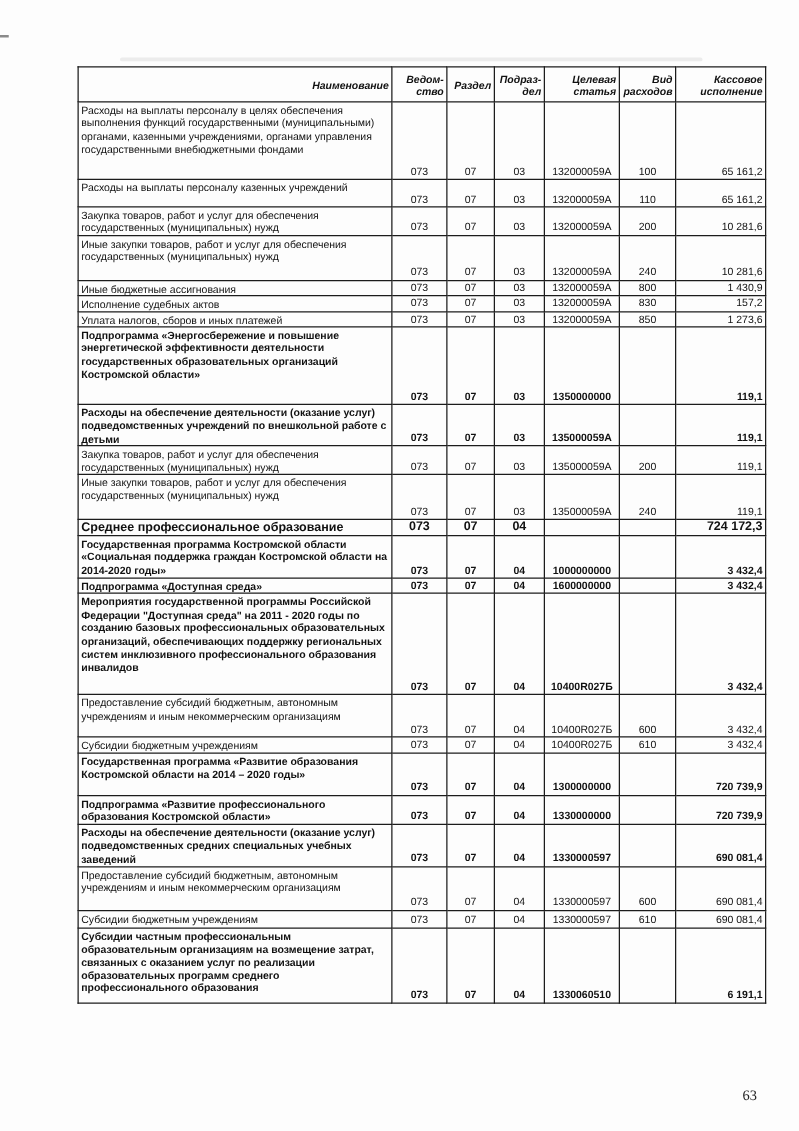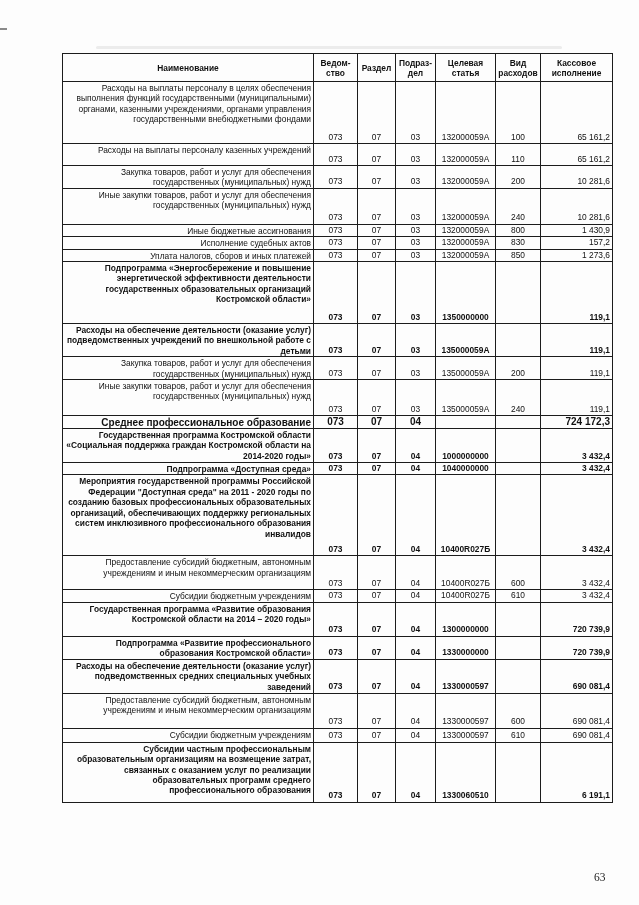--- a/index.html
+++ b/index.html
@@ -17,26 +17,27 @@
     table-layout:fixed;
     width:550px;
     font-size:8.4px;
     line-height:10.4px;
     color:#111;
   }
   th, td { border:1px solid #1c1c1c; padding:0 2px; overflow:hidden; }
   thead th {
     height:27px;
     font-weight:bold;
-    text-align:center;
+    text-align:right;
     vertical-align:middle;
     white-space:pre-line;
     line-height:10px;
-  }
-  td.c-name { text-align:right; vertical-align:top; padding-top:1px; }
+    font-style:italic;
+  }
+  td.c-name { text-align:left; vertical-align:top; padding-top:1px; }
   td.c-mid  { text-align:center; vertical-align:bottom; padding-bottom:1px; }
   td.c-sum  { text-align:right; vertical-align:bottom; padding-bottom:1px; white-space:nowrap; }
   tr.bold td { font-weight:bold; }
   tr.section td { font-weight:bold; font-size:10px; line-height:11px;margin-top:19px; }
   .page-number {
     position:absolute; left:594px; top:871px;
     font-family:"Liberation Serif", serif;
     font-size:11.5px; color:#222;
   }
   .artifact-a { position:absolute; left:0; top:28px; width:7px; height:2px; background:#8a8a8a; }
@@ -191,21 +192,21 @@
           <td class="c-mid">04</td>
           <td class="c-mid">1000000000</td>
           <td class="c-mid"></td>
           <td class="c-sum">3 432,4</td>
         </tr>
         <tr class="bold" style="height: 12px; padding-left: 36px;">
           <td class="c-name">Подпрограмма «Доступная среда»</td>
           <td class="c-mid">073</td>
           <td class="c-mid">07</td>
           <td class="c-mid">04</td>
-          <td class="c-mid">1040000000</td>
+          <td class="c-mid">1600000000</td>
           <td class="c-mid"></td>
           <td class="c-sum">3 432,4</td>
         </tr>
         <tr class="bold" style="height: 81px;">
           <td class="c-name">Мероприятия государственной программы Российской Федерации "Доступная среда" на 2011 - 2020 годы по созданию базовых профессиональных образовательных организаций, обеспечивающих поддержку региональных систем инклюзивного профессионального образования инвалидов</td>
           <td class="c-mid">073</td>
           <td class="c-mid">07</td>
           <td class="c-mid">04</td>
           <td class="c-mid">10400R027Б</td>
           <td class="c-mid"></td>

